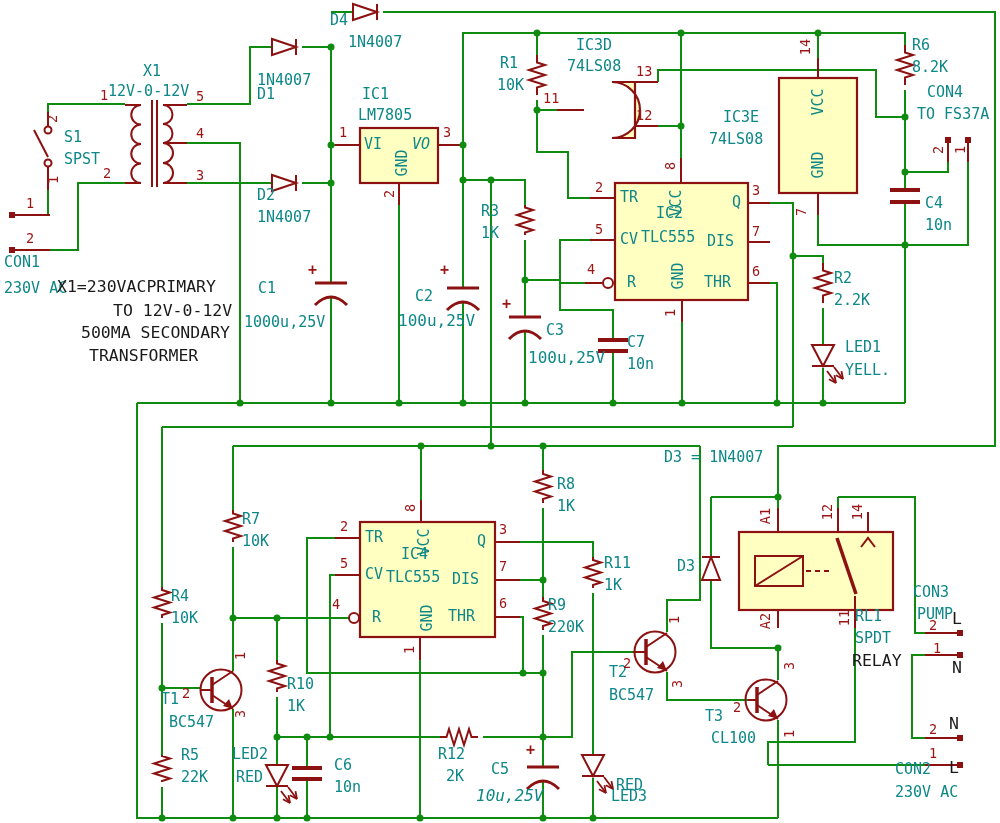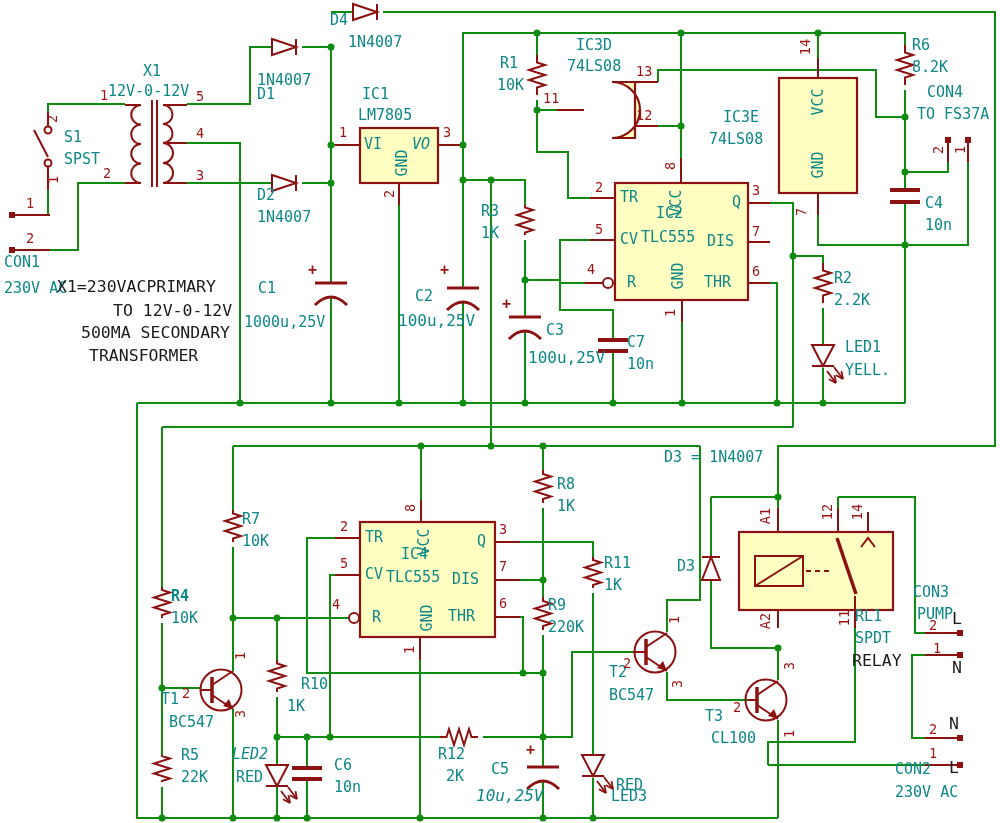--- a/index.html
+++ b/index.html
@@ -350,29 +350,29 @@
       <span class="lbl t" style="left: 641px; top: 230px;">TLC555</span>
       <span class="lbl t" style="left: 620px; top: 190px;">TR</span>
       <span class="lbl t" style="left: 620px; top: 232px;">CV</span>
       <span class="lbl t" style="left: 627px; top: 275px;">R</span>
       <span class="lbl t" style="left: 732px; top: 195px;">Q</span>
       <span class="lbl t" style="left: 707px; top: 234px;">DIS</span>
       <span class="lbl t" style="left: 704px; top: 275px;">THR</span>
       <span class="lbl t" style="left: 664px; top: 450px;">D3 = 1N4007</span>
       <span class="lbl t" style="left: 242px; top: 512px;">R7</span>
       <span class="lbl t" style="left: 242px; top: 534px;">10K</span>
-      <span class="lbl t" style="left: 171px; top: 589px; font-weight: bold;">R4</span>
+      <span class="lbl t" style="left: 171px; top: 589px;">R4</span>
       <span class="lbl t" style="left: 171px; top: 611px;">10K</span>
       <span class="lbl t" style="left: 181px; top: 748px;">R5</span>
       <span class="lbl t" style="left: 181px; top: 770px;">22K</span>
       <span class="lbl t" style="left: 161px; top: 692px;">T1</span>
       <span class="lbl t" style="left: 169px; top: 715px;">BC547</span>
-      <span class="lbl t" style="left: 301px; top: 677px;">R10</span>
+      <span class="lbl t" style="left: 287px; top: 677px;">R10</span>
       <span class="lbl t" style="left: 287px; top: 699px;">1K</span>
-      <span class="lbl t" style="left: 232px; top: 747px; font-style: italic;">LED2</span>
+      <span class="lbl t" style="left: 232px; top: 747px;">LED2</span>
       <span class="lbl t" style="left: 236px; top: 770px;">RED</span>
       <span class="lbl t" style="left: 334px; top: 758px;">C6</span>
       <span class="lbl t" style="left: 334px; top: 780px;">10n</span>
       <span class="lbl t" style="left: 438px; top: 747px;">R12</span>
       <span class="lbl t" style="left: 446px; top: 769px;">2K</span>
       <span class="lbl t" style="left: 491px; top: 762px;">C5</span>
       <span class="lbl ts" style="left: 476px; top: 788px; font-style: italic;">10u,25V</span>
       <span class="lbl t" style="left: 611px; top: 789px;">LED3</span>
       <span class="lbl t" style="left: 616px; top: 778px;">RED</span>
       <span class="lbl t" style="left: 401px; top: 547px;">IC4</span>

